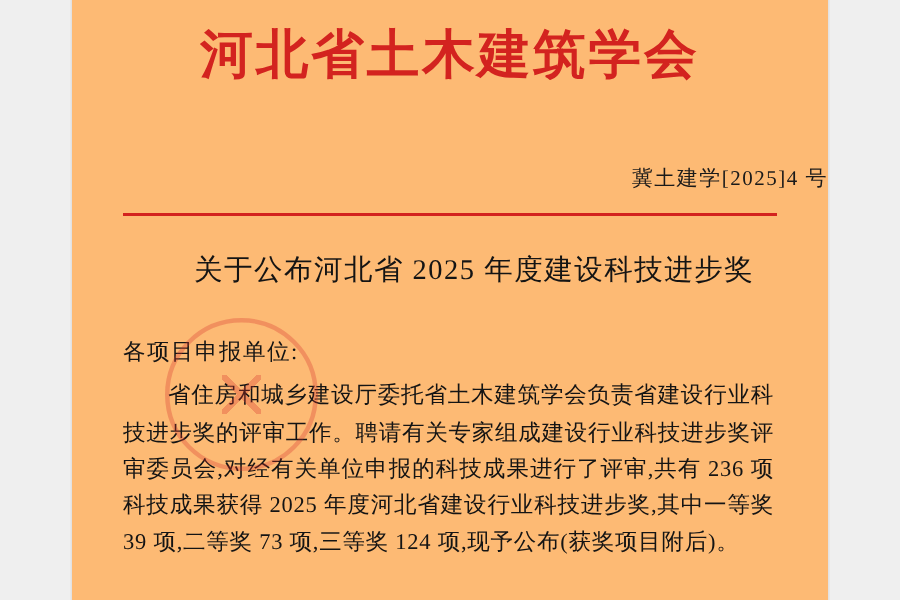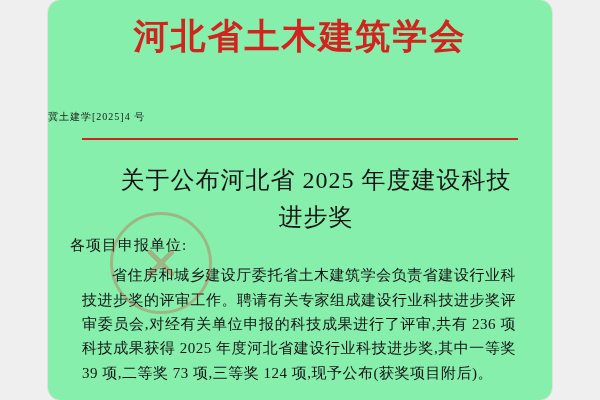--- a/index.html
+++ b/index.html
@@ -12,69 +12,69 @@
     background: #efefef;
     font-family: "Liberation Serif", serif;
     overflow: hidden;
   }
   .page {
     position: absolute;
     left: 48px;
     top: 0;
     width: 504px;
     height: 400px;
-    background: #86efac;
+    background: #fdba74;
     box-shadow: 0 0 0 1px #e2e2e2;
     overflow: hidden;
-    border-radius: 13px;
   }
   .doc-inner {
     position: relative;
     width: 100%;
     height: 100%;
     padding: 0;
     box-sizing: border-box;
   }
   .doc-title {
     text-align: center;
     color: #d3231f;
     font-family: "Liberation Serif", serif;
     font-weight: bold;
     font-size: 35px;
     letter-spacing: 2px;
     margin-top: 16px;
     line-height: 1.2;
     white-space: nowrap;
   }
   .doc-number {
-    text-align: left;
-    font-size: 10px;
+    text-align: right;
+    font-size: 14px;
     color: #1a1a1a;
     margin-top: 52px;
     letter-spacing: 1px;
   }
   .red-rule {
     height: 2px;
     background: #d3231f;
     margin: 14px 34px 0 34px;
   }
   .doc-subject {
     text-align: center;
-    font-size: 24px;
+    font-size: 19px;
     color: #141414;
     margin-top: 22px;
     line-height: 1.55;
     letter-spacing: 1px;
     padding: 0 40px;
     margin-left: 32px;
   }
   .doc-salutation {
     font-size: 15px;
     color: #141414;
-    padding-left: 22px;
+    margin-top: 30px;
+    padding-left: 34px;
     letter-spacing: 1px;
   }
   .doc-body {
     font-size: 15px;
     color: #141414;
     line-height: 1.62;
     margin-top: 8px;
     padding: 0 36px 0 34px;
     text-align: justify;
     text-indent: 2em;

